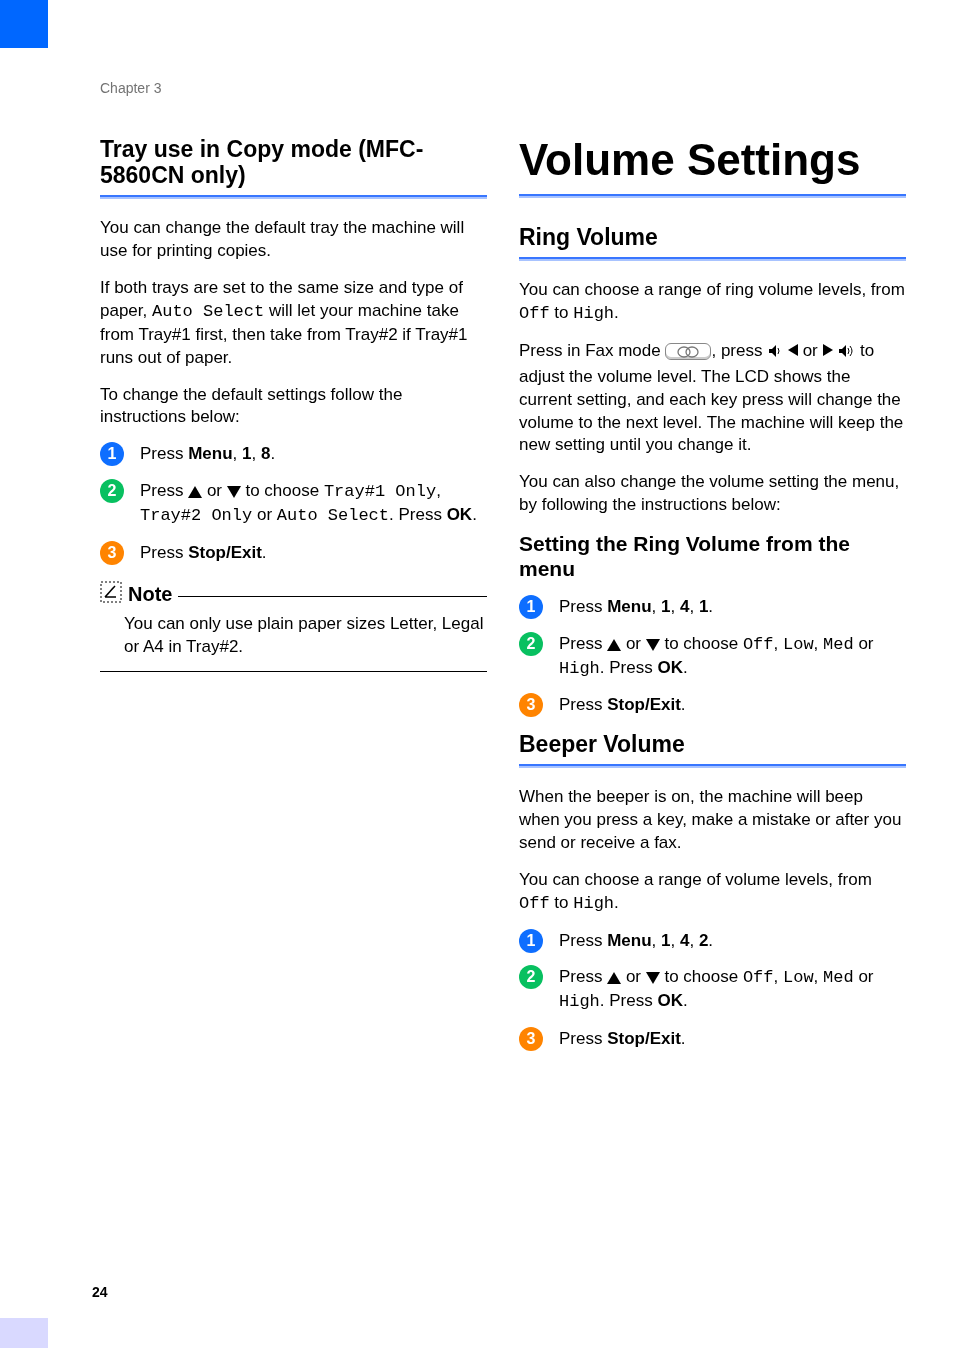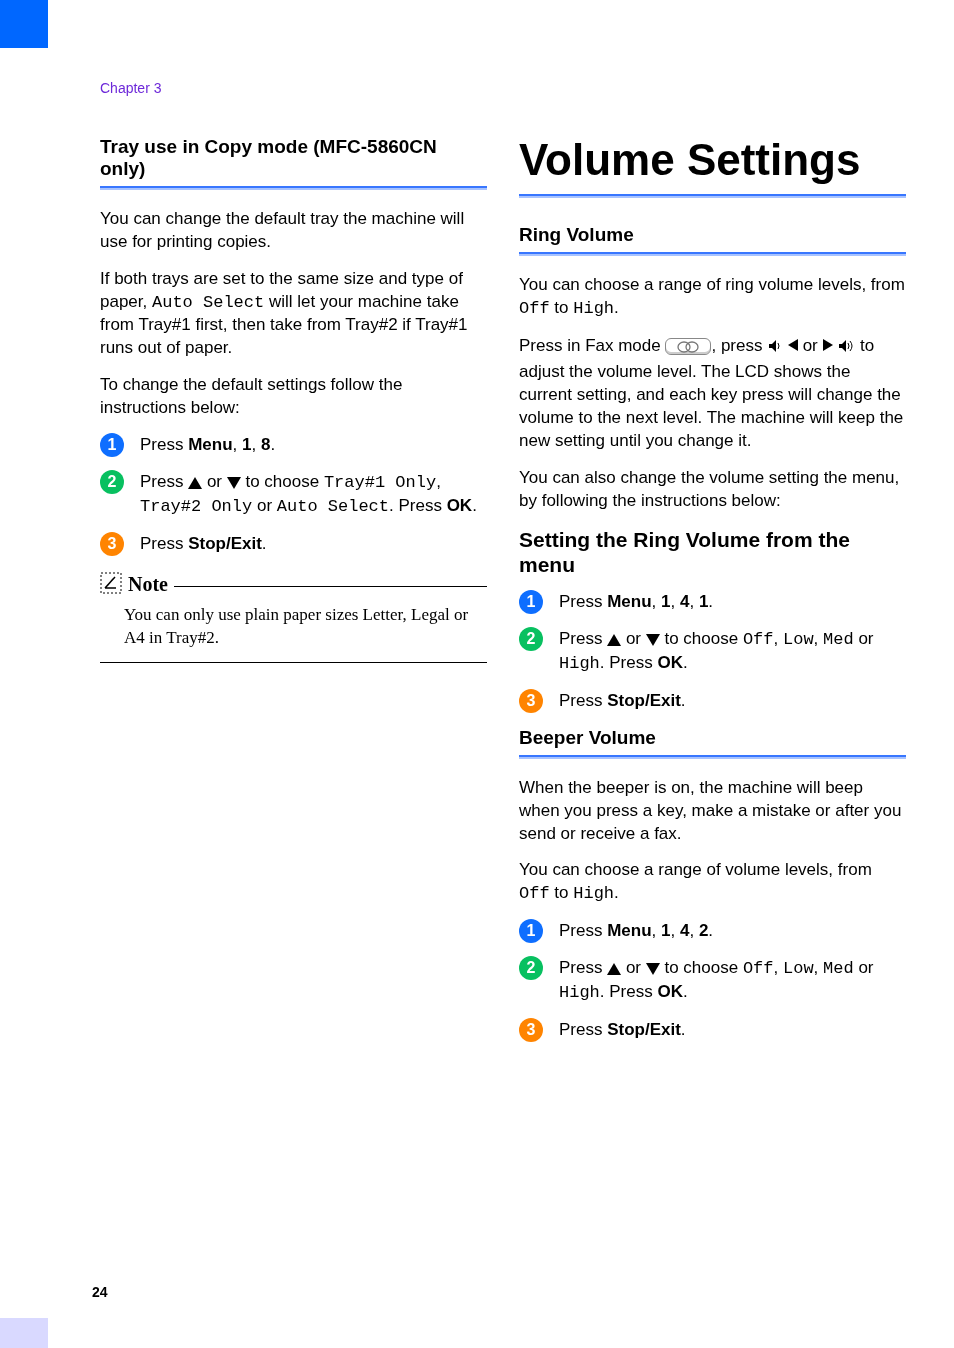--- a/index.html
+++ b/index.html
@@ -28,39 +28,39 @@
   .blue-rail {
     position: absolute;
     left: 0;
     bottom: 0;
     width: 48px;
     height: 30px;
     background: #d9d9ff;
   }
   .chapter {
     font-size: 14px;
-    color: #6d28d9;
+    color: #737373;
     margin-bottom: 40px;
   }
   .columns {
     display: flex;
     gap: 32px;
   }
   .col {
     flex: 1;
     min-width: 0;
   }
   h1.section {
     font-size: 44px;
     font-weight: bold;
     margin: 0 0 10px 0;
     line-height: 1.1;
   }
   h2.section {
-    font-size: 19px;
+    font-size: 23px;
     font-weight: bold;
     margin: 0 0 6px 0;
     line-height: 1.15;
   }
   .rule {
     height: 0;
     border-top: 2px solid #3876ff;
     border-bottom: 2px solid #a8c3ff;
     margin-bottom: 18px;
   }
@@ -107,21 +107,20 @@
     display: inline-block;
     width: 0; height: 0;
     vertical-align: -2px;
   }
   .tri-up { border-left:7px solid transparent; border-right:7px solid transparent; border-bottom:12px solid #000; }
   .tri-down { border-left:7px solid transparent; border-right:7px solid transparent; border-top:12px solid #000; }
   .tri-left { border-top:6px solid transparent; border-bottom:6px solid transparent; border-right:10px solid #000; vertical-align:0; }
   .tri-right { border-top:6px solid transparent; border-bottom:6px solid transparent; border-left:10px solid #000; vertical-align:0; }
   .note-box {
     margin-top: 16px;
-    font-family: Liberation Serif, serif;
   }
   .note-head {
     display: flex;
     align-items: center;
     gap: 6px;
   }
   .note-head .note-label {
     font-size: 20px;
     font-weight: bold;
   }

